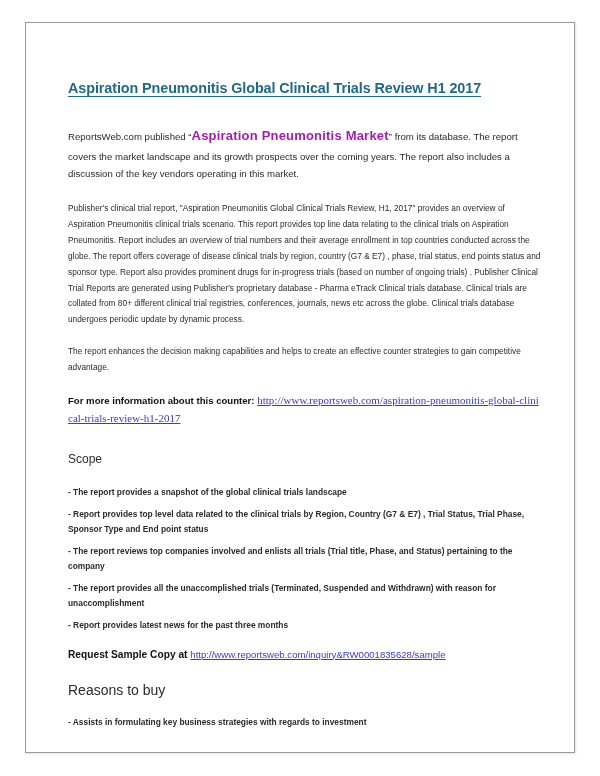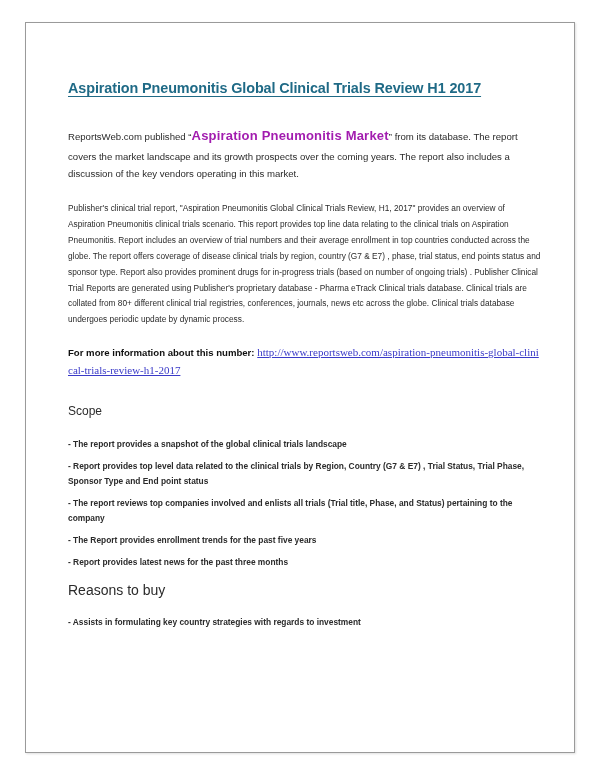--- a/index.html
+++ b/index.html
@@ -145,35 +145,37 @@
 <div class="page-canvas">
   <div class="page-sheet">
     <div class="page-inner">
 
       <h1 class="doc-title">Aspiration Pneumonitis Global Clinical Trials Review H1 2017</h1>
 
       <p class="para lead"><span>ReportsWeb.com published </span><span class="quote-mark">“</span><span class="brand-highlight">Aspiration Pneumonitis Market</span><span class="quote-mark">”</span><span> from its database. The report covers the market landscape and its growth prospects over the coming years. The report also includes a discussion of the key vendors operating in this market.</span></p>
 
       <p class="para body-block">Publisher's clinical trial report, "Aspiration Pneumonitis Global Clinical Trials Review, H1, 2017" provides an overview of Aspiration Pneumonitis clinical trials scenario. This report provides top line data relating to the clinical trials on Aspiration Pneumonitis. Report includes an overview of trial numbers and their average enrollment in top countries conducted across the globe. The report offers coverage of disease clinical trials by region, country (G7 &amp; E7) , phase, trial status, end points status and sponsor type. Report also provides prominent drugs for in-progress trials (based on number of ongoing trials) . Publisher Clinical Trial Reports are generated using Publisher's proprietary database - Pharma eTrack Clinical trials database. Clinical trials are collated from 80+ different clinical trial registries, conferences, journals, news etc across the globe. Clinical trials database undergoes periodic update by dynamic process.</p>
 
+      <p class="para body-block">The report enhances the decision making capabilities and helps to create an effective counter strategies to gain competitive advantage.</p>
 
-      <p class="info-line"><span class="info-label">For more information about this number:</span> <a class="doc-link" href="#">http://www.reportsweb.com/aspiration-pneumonitis-global-clinical-trials-review-h1-2017</a></p>
+      <p class="info-line"><span class="info-label">For more information about this counter:</span> <a class="doc-link" href="#">http://www.reportsweb.com/aspiration-pneumonitis-global-clinical-trials-review-h1-2017</a></p>
 
       <p class="section-label">Scope</p>
 
       <ul class="bullet-list">
         <li>- The report provides a snapshot of the global clinical trials landscape</li>
         <li>- Report provides top level data related to the clinical trials by Region, Country (G7 &amp; E7) , Trial Status, Trial Phase, Sponsor Type and End point status</li>
         <li>- The report reviews top companies involved and enlists all trials (Trial title, Phase, and Status) pertaining to the company</li>
-        <li>- The Report provides enrollment trends for the past five years</li>
+        <li>- The report provides all the unaccomplished trials (Terminated, Suspended and Withdrawn) with reason for unaccomplishment</li>
         <li>- Report provides latest news for the past three months</li>
       </ul>
 
+      <p class="sample-line"><span class="sample-label">Request Sample Copy at</span> <a class="sample-link" href="#">http://www.reportsweb.com/inquiry&amp;RW0001835628/sample</a></p>
 
       <p class="reasons-label">Reasons to buy</p>
 
       <ul class="bullet-list">
-        <li>- Assists in formulating key country strategies with regards to investment</li>
+        <li>- Assists in formulating key business strategies with regards to investment</li>
       </ul>
 
     </div>
   </div>
 </div>
 
 </body></html>

